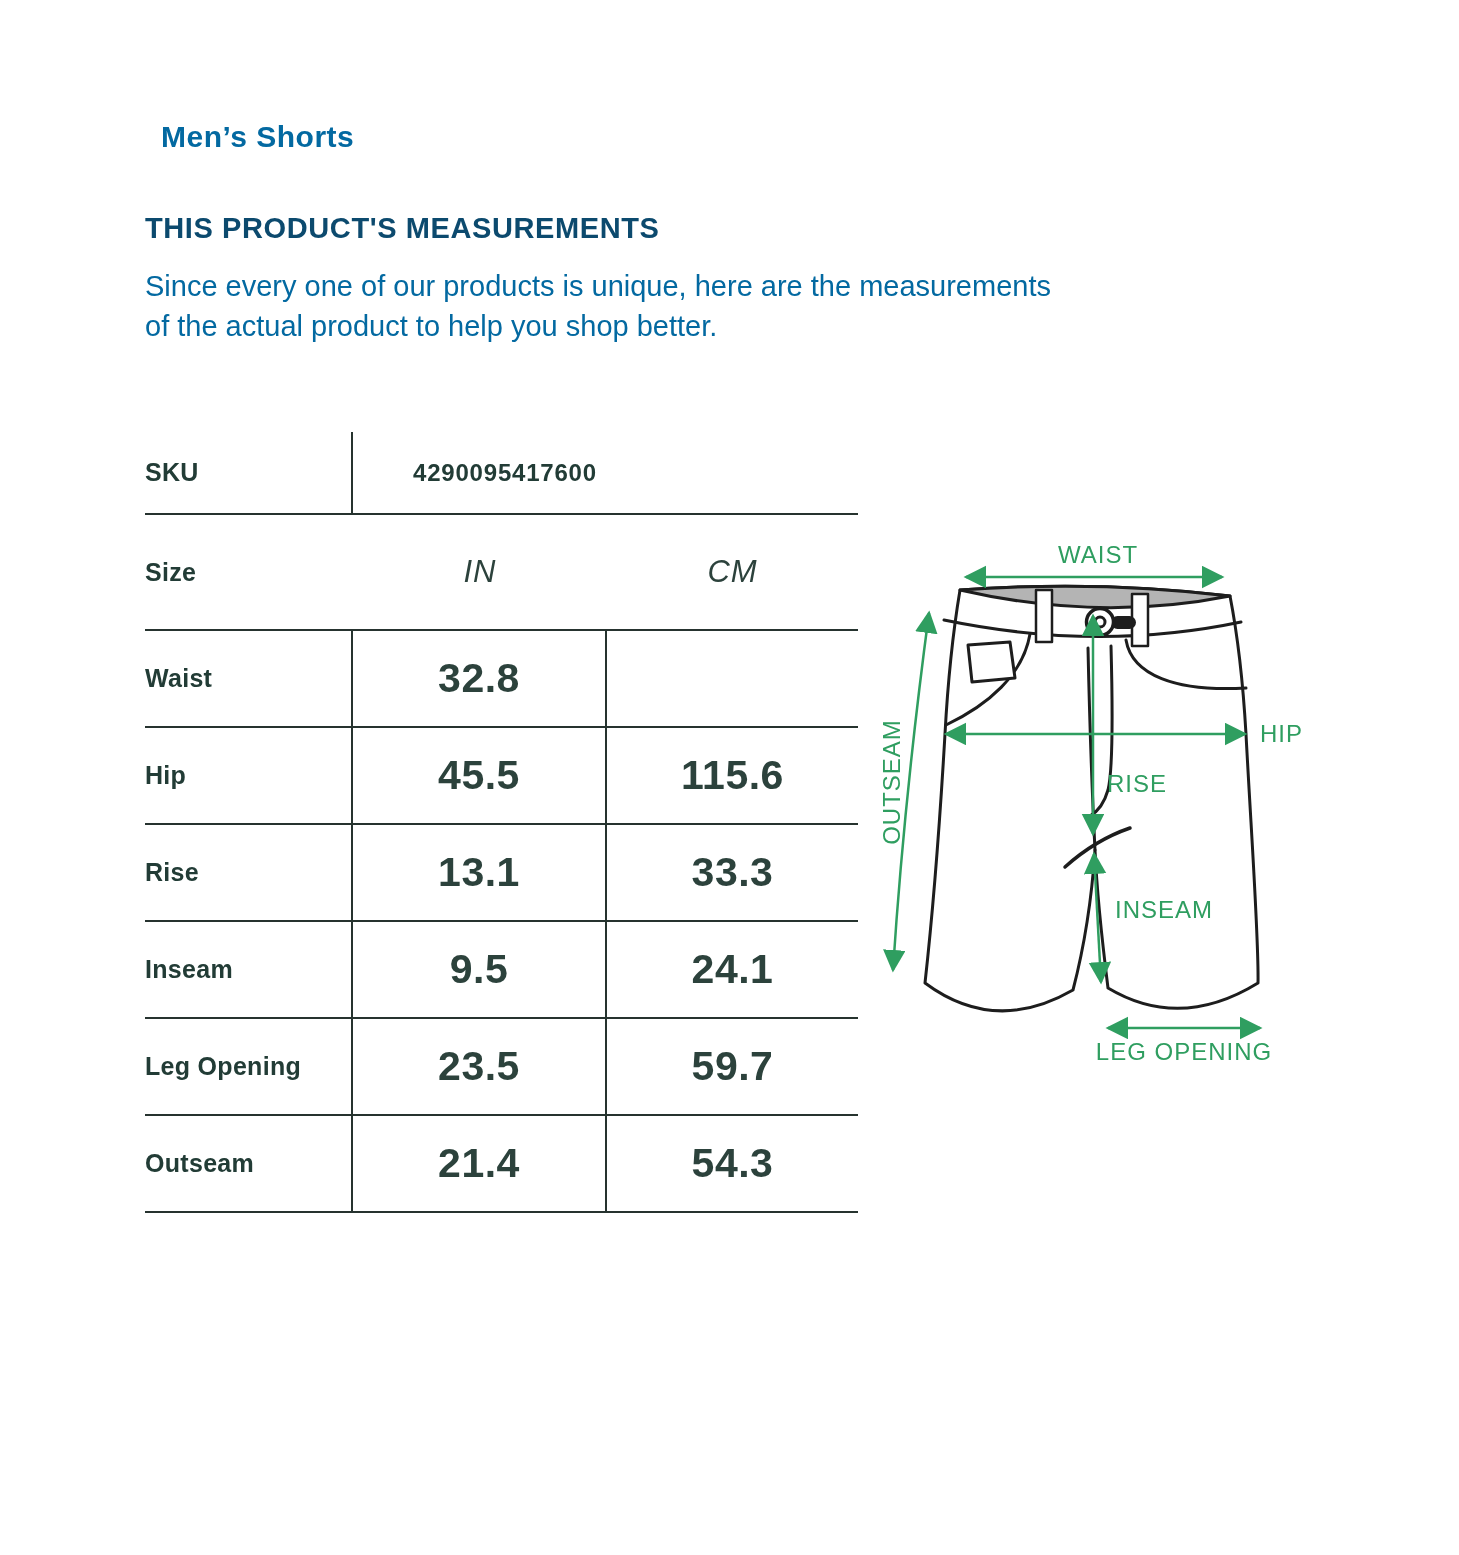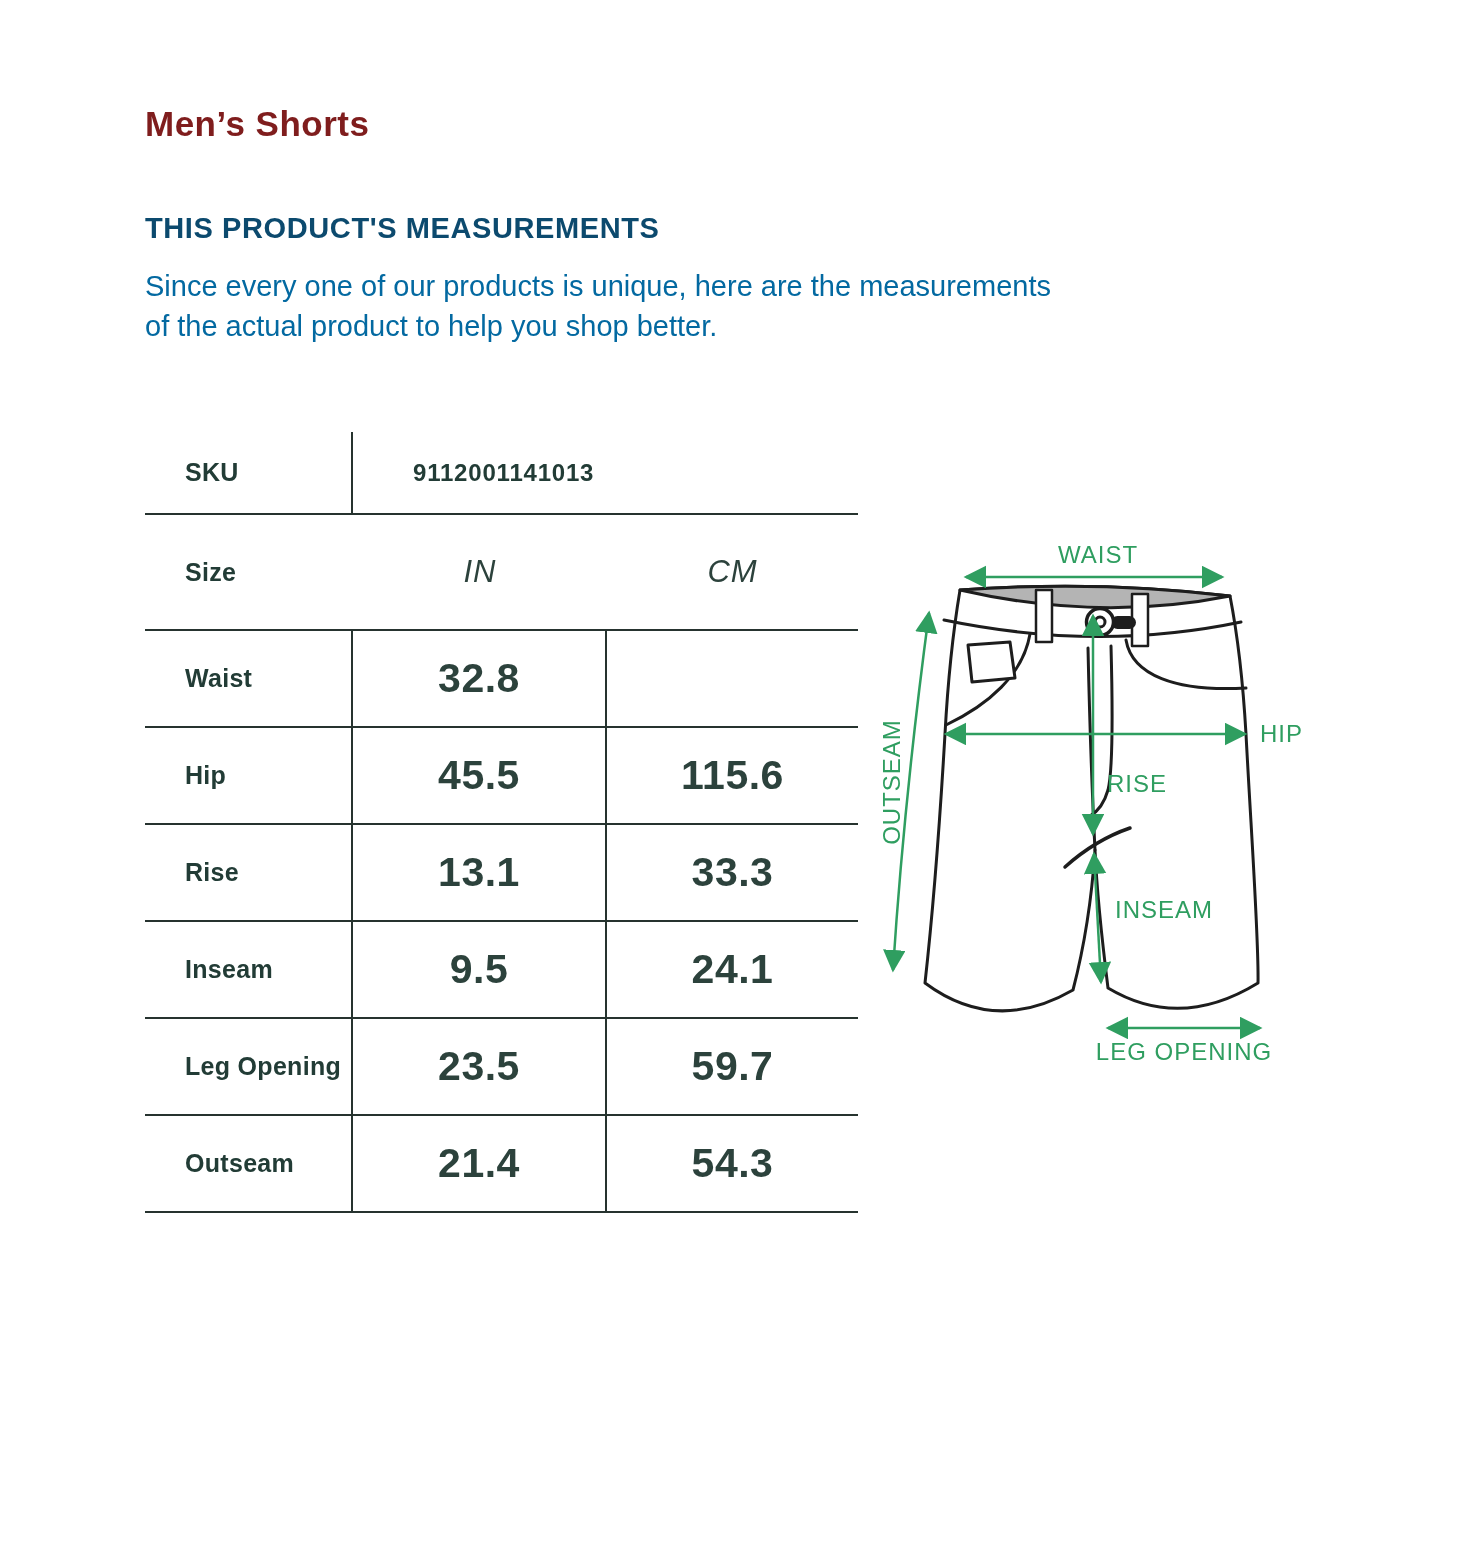--- a/index.html
+++ b/index.html
@@ -1,43 +1,43 @@
 <!DOCTYPE html>
 <html><head>
 <meta charset="utf-8">
 <style>
   html,body{margin:0;padding:0;}
   body{
     width:1459px;height:1555px;position:relative;background:#ffffff;
     font-family:"Liberation Sans", sans-serif;color:#1e3831;overflow:hidden;
   }
   .page-title{
-    position:absolute;left:145px;top:104px;margin:0;
-    font-size:35px;font-weight:800;letter-spacing:0.5px;color:#7f1d1d;
+    position:absolute;left:145px;top:104px;margin:16px;
+    font-size:30px;font-weight:800;letter-spacing:0.5px;color:#0369a1;
   }
   .section-heading{
     position:absolute;left:145px;top:212px;margin:0;
     font-size:29px;font-weight:800;letter-spacing:0.6px;color:#0c4a6e;
   }
   .description{
     position:absolute;left:145px;top:266px;margin:0;width:1200px;
     font-size:29px;font-weight:400;line-height:40px;color:#0369a1;
   }
   
   .mtable{position:absolute;left:145px;top:432px;width:713px;}
   .mrow{display:flex;border-bottom:2px solid #26332f;box-sizing:border-box;align-items:stretch;}
   .mrow-sku{height:83px;}
   .mrow-size{height:116px;}
   .mrow-data{height:97px;}
   .cell{display:flex;align-items:center;box-sizing:border-box;}
   .c1{width:208px;}
   .c2{width:254px;justify-content:center;}
   .c3{flex:1;justify-content:center;}
   .vline{border-right:2px solid #26332f;}
-  .row-label{font-size:25px;font-weight:700;color:#223c36;letter-spacing:0.3px;margin-left:40px;}
+  .row-label{font-size:25px;font-weight:700;color:#223c36;letter-spacing:0.3px;}
   .sku-value{font-size:24px;font-weight:700;letter-spacing:0.8px;color:#223c36;padding-left:60px;}
   .unit{font-size:31px;font-weight:300;letter-spacing:1px;color:#2c423c;font-style:italic;}
   .mval{font-size:41px;font-weight:700;letter-spacing:0.5px;color:#2c423c;}
   
   .diagram{position:absolute;left:860px;top:520px;}
   .glabel{font-family:"Liberation Sans",sans-serif;font-size:24px;letter-spacing:1px;fill:#2f9e60;font-weight:400;}
 </style>
 </head>
 <body>
 
@@ -50,21 +50,21 @@
   <span style="display:block">of the actual product to help you shop better.</span>
 </p>
 
 <div class="mtable">
 
   <div class="mrow mrow-sku">
     <div class="cell c1 vline">
       <span class="row-label">SKU</span>
     </div>
     <div class="cell c3" style="justify-content:flex-start">
-      <span class="sku-value">9112001141013</span>
+      <span class="sku-value">4290095417600</span>
     </div>
   </div>
 
   <div class="mrow mrow-size">
     <div class="cell c1">
       <span class="row-label">Size</span>
     </div>
     <div class="cell c2">
       <span class="unit">IN</span>
     </div>

